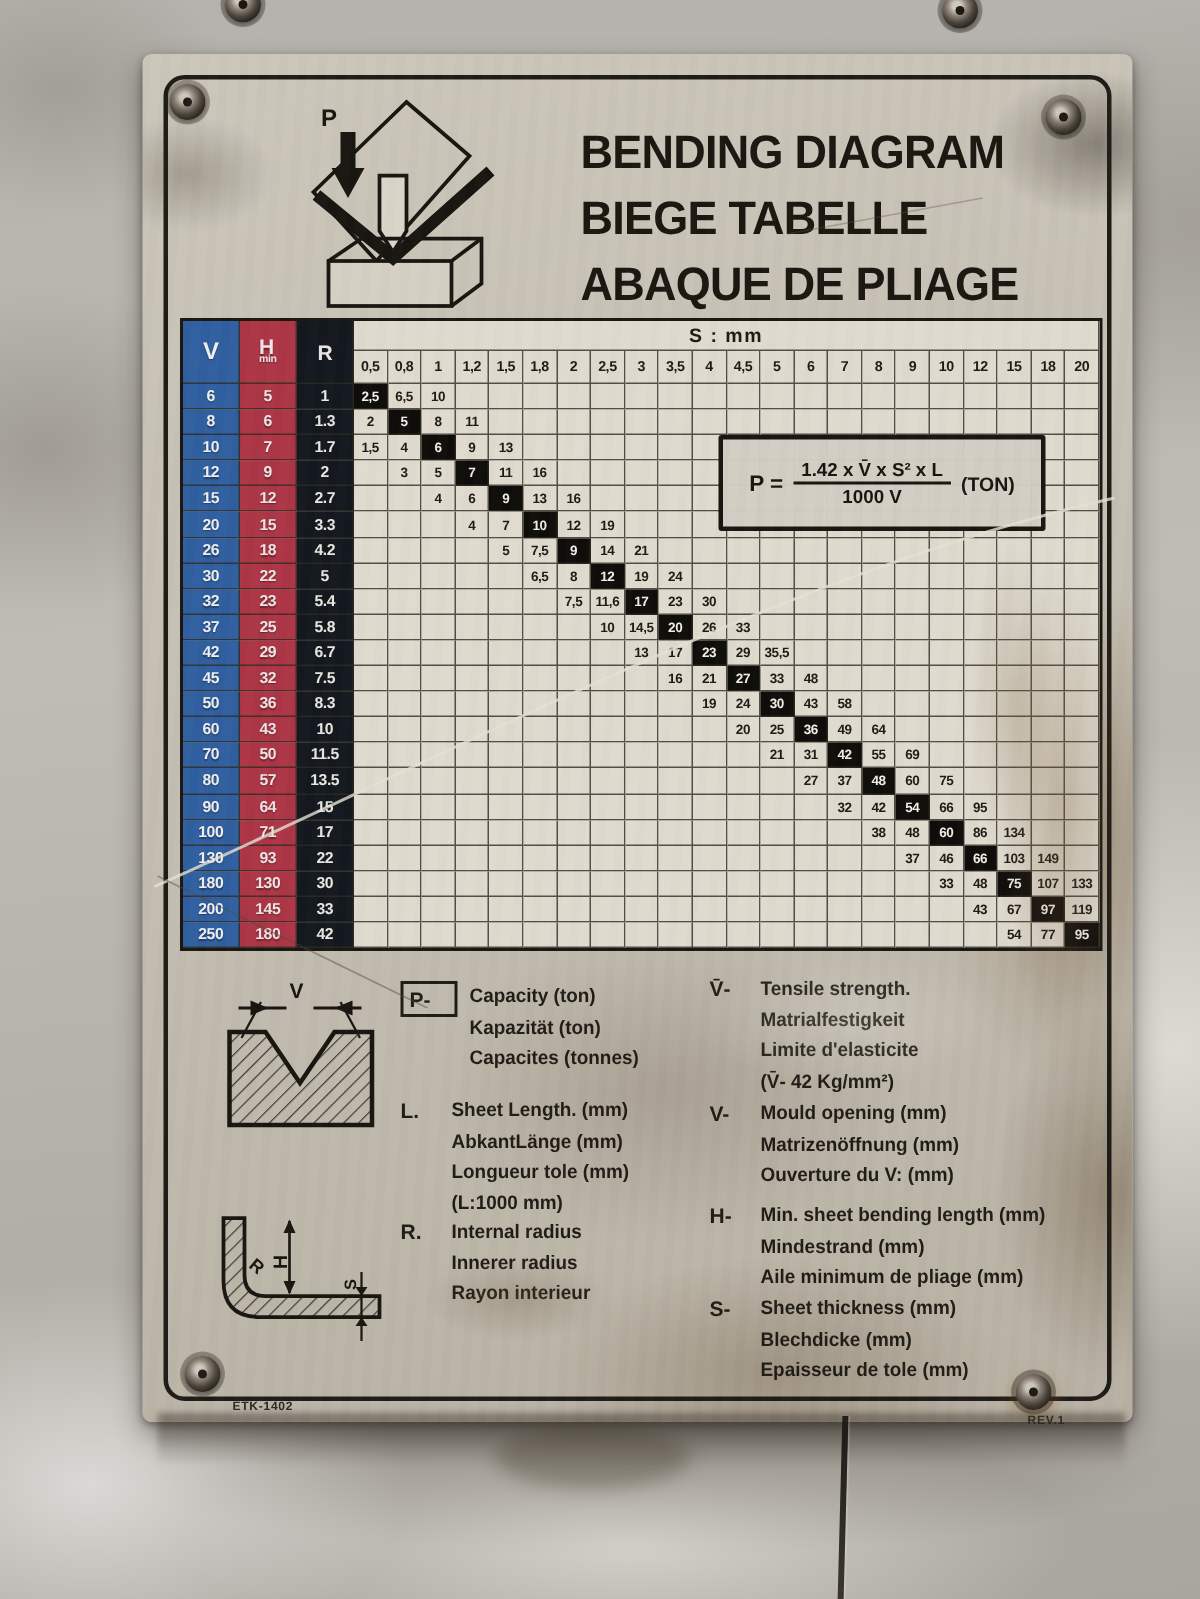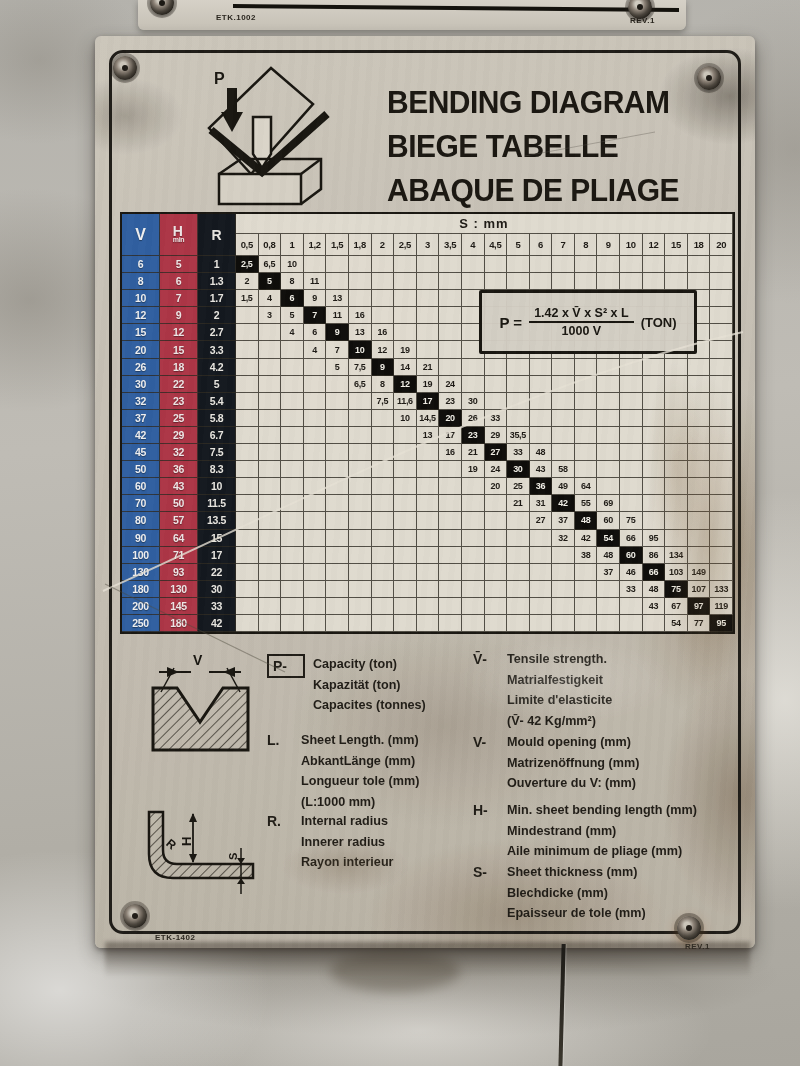--- a/index.html
+++ b/index.html
@@ -111,25 +111,20 @@
     background:linear-gradient(to bottom,#1d1b17,#3c382f);transform:rotate(1.5deg);
     box-shadow:1px 0 1px rgba(255,255,255,.25);}
   .wall-stain{position:absolute;left:330px;top:950px;width:130px;height:42px;border-radius:50%;
     background:rgba(70,60,46,.35);filter:blur(6px);z-index:4;}
 </style>
 </head>
 <body>
 
 <div class="scene">
 
-  <div class="top-plate">
-    <div class="top-line"></div>
-    <div class="plate-code code-l">ETK.1002</div>
-    <div class="plate-code code-r">REV.1</div>
-  </div>
   <div class="screw" style="left:150px;top:-9px;"></div>
   <div class="screw" style="left:628px;top:-5px;"></div>
 
   <div class="plate">
     <div class="frame"></div>
     <div class="screw" style="left:18px;top:20px;"></div>
     <div class="screw" style="left:602px;top:30px;"></div>
     <div class="screw" style="left:28px;top:868px;"></div>
     <div class="screw rusty" style="left:582px;top:880px;"></div>
 

